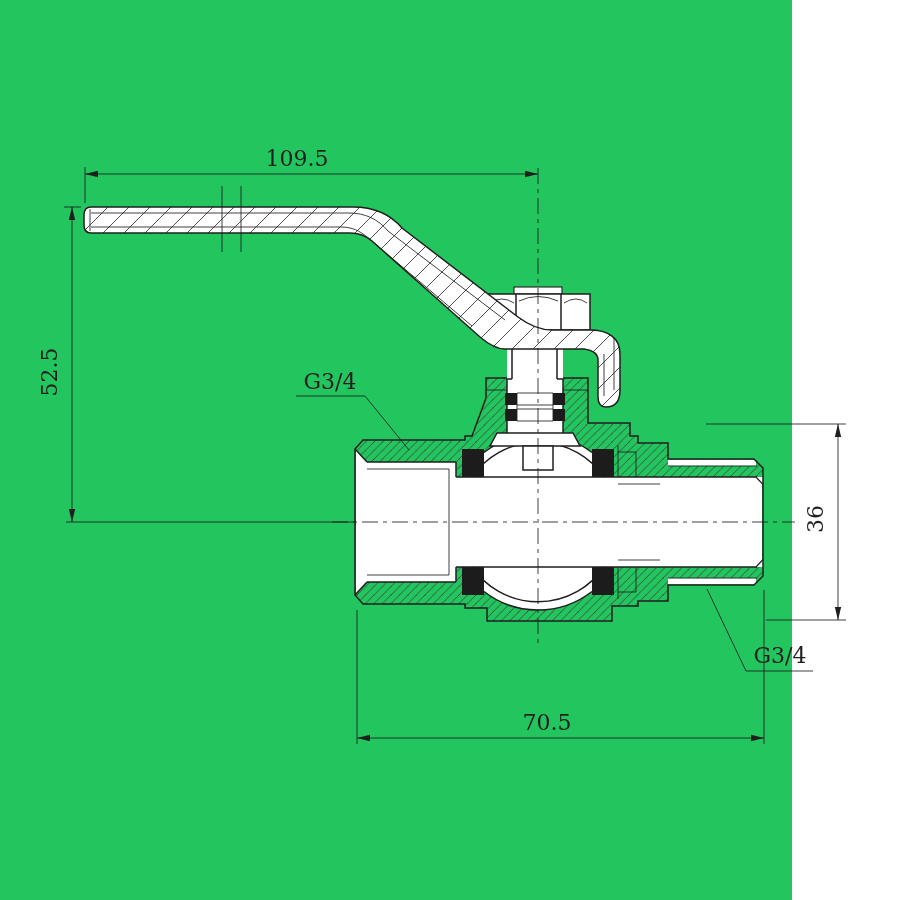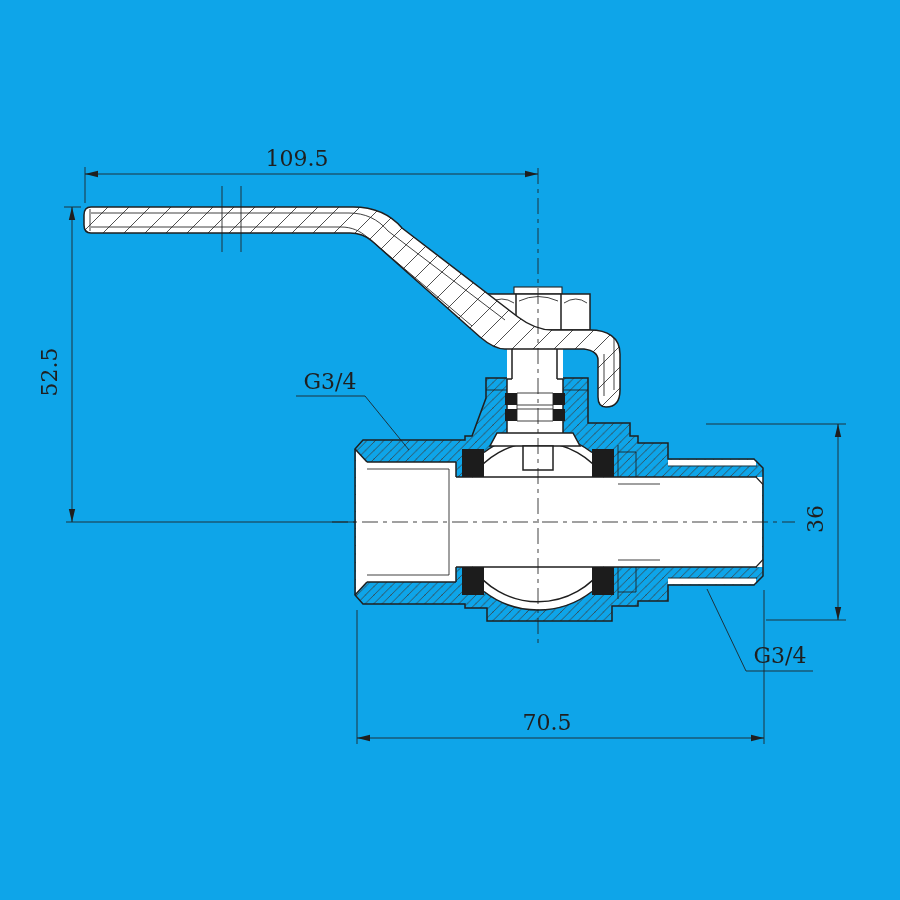--- a/index.html
+++ b/index.html
@@ -1,16 +1,16 @@
 <!DOCTYPE html>
 <html><head>
 <meta charset="utf-8">
 <style>
   html,body{margin:0;padding:0;background:#ffffff;}
-  .stage{width:900px;height:900px;background:#0ea5e9;position:relative;}
+  .stage{width:792px;height:900px;background:#22c55e;position:relative;}
   svg{display:block;}
   .thick{stroke:#1f1f1f;stroke-width:1.5;fill:none;}
   .med{stroke:#1f1f1f;stroke-width:1.1;fill:none;}
   .thin{stroke:#1f1f1f;stroke-width:0.85;fill:none;}
   .cl{stroke:#1f1f1f;stroke-width:0.85;fill:none;stroke-dasharray:16 5 4 5;}
   .whitefill{fill:#ffffff;stroke:none;}
   .seat{fill:#1c1c1c;stroke:none;}
   .arrow{fill:#1f1f1f;stroke:none;}
   text{font-family:"DejaVu Serif","Liberation Serif",serif;fill:#1f1f1f;}
   .dimtxt{font-size:22px;}

